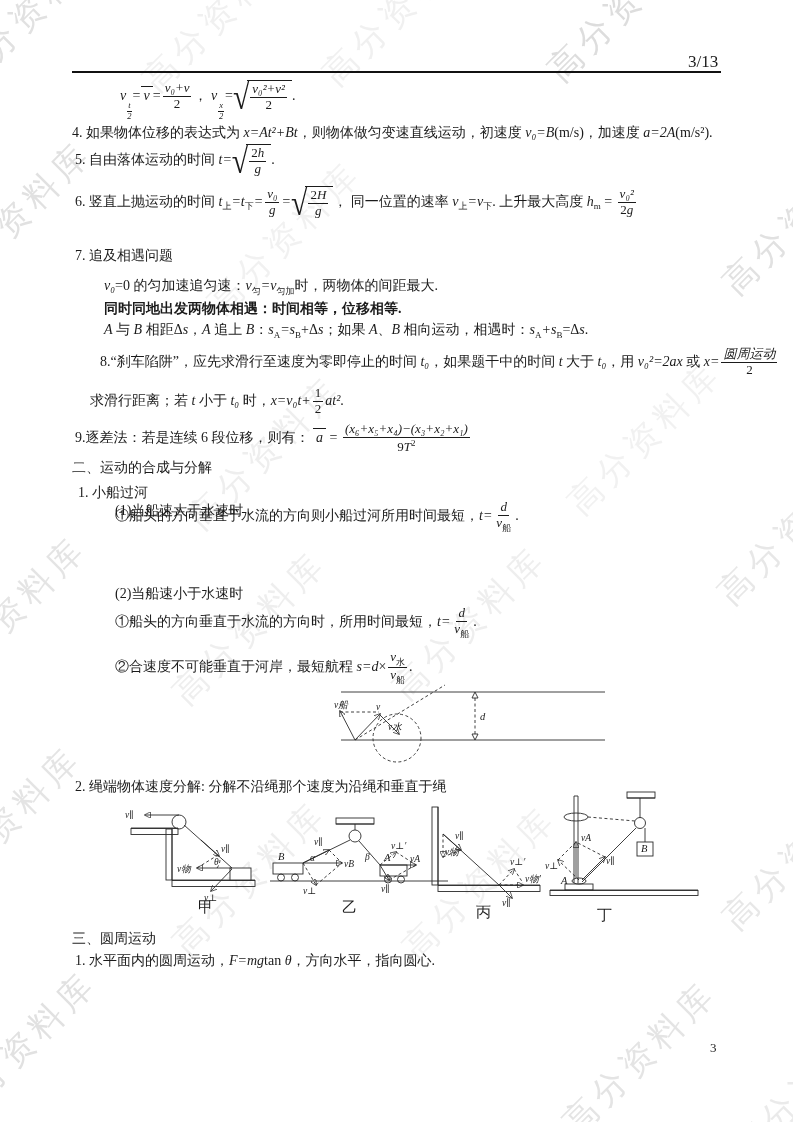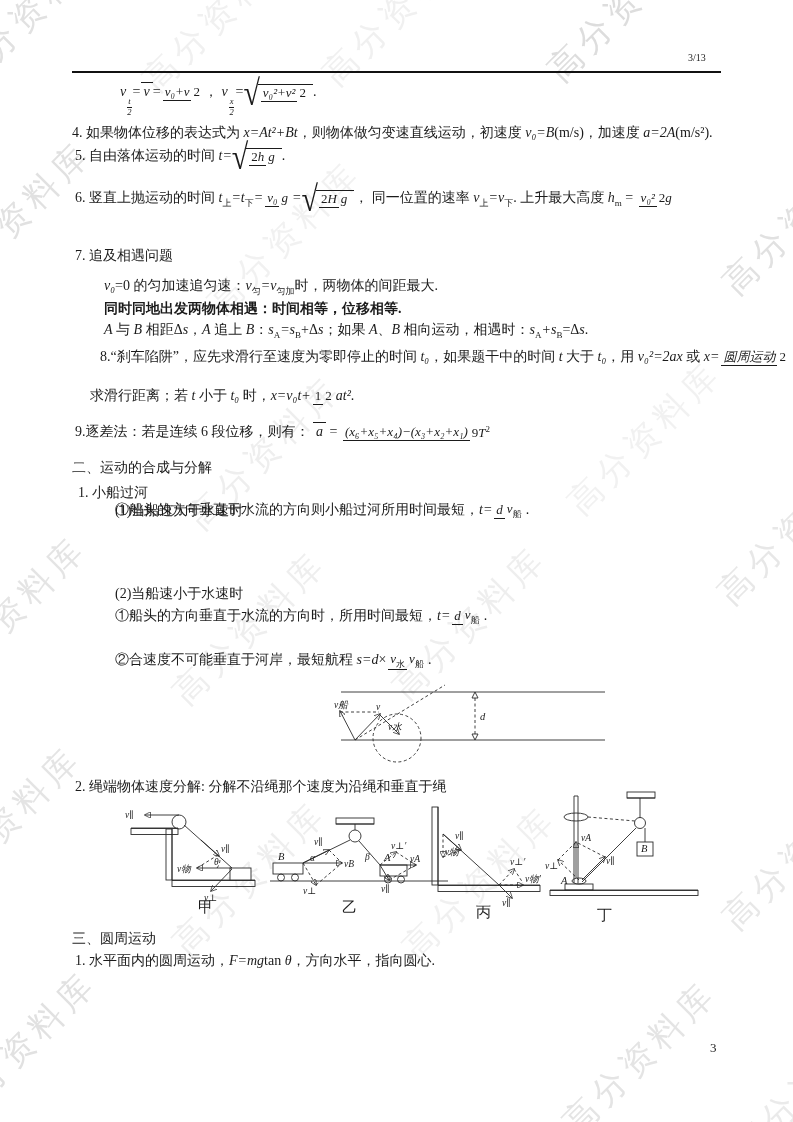--- a/index.html
+++ b/index.html
@@ -3,26 +3,26 @@
 <meta charset="utf-8">
 <style>
   html,body{margin:0;padding:0;background:#888;}
   .page{position:relative;width:793px;height:1122px;background:#ffffff;overflow:hidden;
         font-family:"Liberation Serif","DejaVu Serif",serif;color:#1b1b1b;margin:0 auto;}
   .wm{position:absolute;z-index:0;font-size:34px;letter-spacing:6px;color:#bdbdbd;
       transform:rotate(-45deg);white-space:nowrap;pointer-events:none;
       font-family:"Liberation Serif",serif;}
   .content{position:absolute;inset:0;z-index:1;}
   .line{position:absolute;white-space:nowrap;font-size:14px;line-height:19px;}
-  .hdr{position:absolute;font-size:10px;}
+  .hdr{position:absolute;font-size:17px;}
   .rule{position:absolute;background:#111;height:2px;}
   i{font-style:italic;}
   sub{font-size:9px;}
   sup{font-size:9px;}
-  .frac{display:inline-flex;flex-direction:row;align-items:center;font-size:13px;
+  .frac{display:inline-flex;flex-direction:column;align-items:center;font-size:13px;
         line-height:1.15;vertical-align:middle;margin:0 2px;}
   .frac .n{border-bottom:1px solid #1b1b1b;padding:0 2px;text-align:center;}
   .frac .d{padding:0 2px;text-align:center;}
   .sqrt{display:inline-flex;align-items:center;vertical-align:middle;}
   .rsign{font-size:30px;line-height:0.85;margin-right:-2px;transform:scaleY(1.2);font-style:normal;}
   .rad{border-top:1.3px solid #1b1b1b;padding:1px 3px 0 1px;display:inline-flex;}
   .bar{border-top:1.2px solid #1b1b1b;font-style:italic;padding:0 3px;line-height:1.25;display:inline-block;}
   .vsubwrap{font-style:italic;}
   .tfrac{display:inline-flex;flex-direction:column;align-items:center;font-size:8.5px;
          line-height:1.15;vertical-align:-1.0em;margin:0 1px;}

